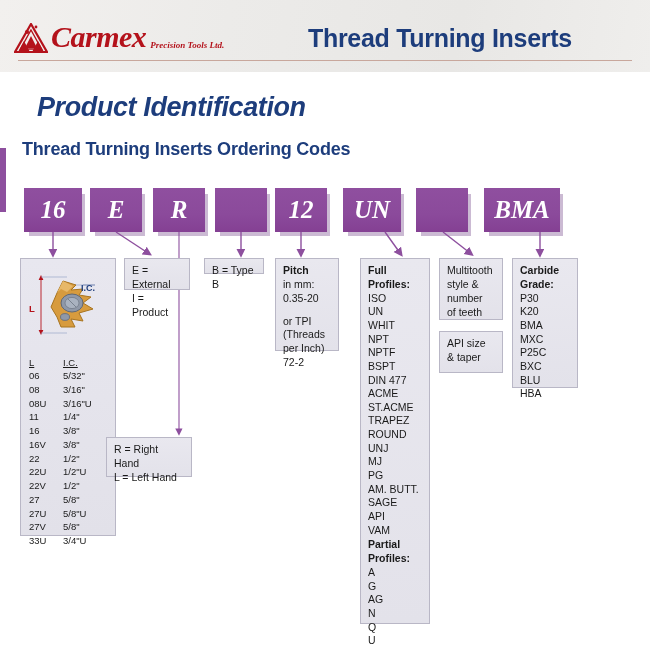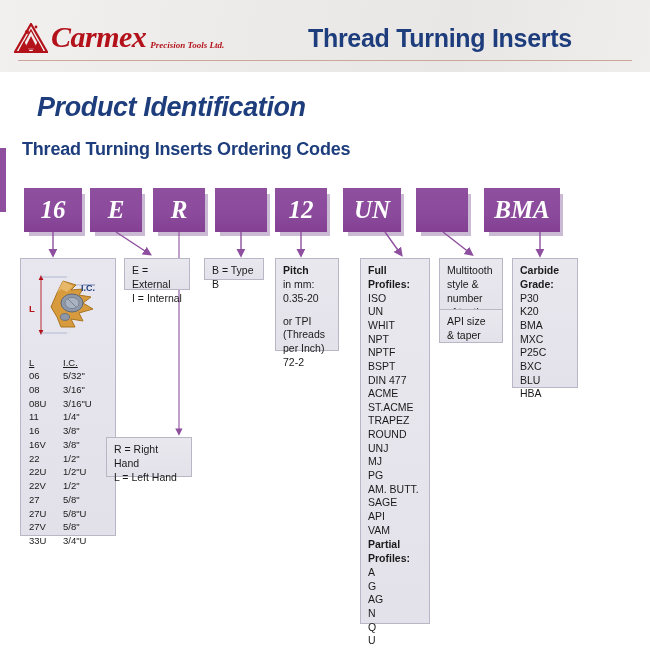--- a/index.html
+++ b/index.html
@@ -259,24 +259,24 @@
         <div class="row">
           <span class="c1">33U</span>
           <span class="c2">3/4"U</span>
         </div>
       </div>
   </div>
 </div>
 
 <div class="infobox" id="box-hand" style="left:124px; top:258px; width:66px; height:32px;">
   <div>E = External</div>
-  <div>I  = Internal</div>
-</div>
-
-<div class="infobox" id="box-type" style="left:204px; top:258px; width:60px; height:22px;">
+  <div>I  = Product</div>
+</div>
+
+<div class="infobox" id="box-type" style="left:204px; top:258px; width:60px; height:16px;">
   <div>B = Type B</div>
 </div>
 
 <div class="infobox" id="box-dir" style="left:106px; top:437px; width:86px; height:40px;">
   <div>R = Right Hand</div>
   <div>L = Left Hand</div>
 </div>
 
 <div class="infobox" id="box-pitch" style="left:275px; top:258px; width:64px; height:93px;">
   <div class="ib-title">Pitch</div>
@@ -324,21 +324,21 @@
     </ul>
 </div>
 
 <div class="infobox" id="box-multitooth" style="left:439px; top:258px; width:64px; height:62px;">
   <div>Multitooth</div>
   <div>style &amp;</div>
   <div>number</div>
   <div>of teeth</div>
 </div>
 
-<div class="infobox" id="box-api" style="left:439px; top:309px; width:64px; height:34px;">
+<div class="infobox" id="box-api" style="left:439px; top:331px; width:64px; height:42px;">
   <div>API size</div>
   <div>&amp; taper</div>
 </div>
 
 <div class="infobox" id="box-carbide" style="left:512px; top:258px; width:66px; height:130px;">
   <div class="ib-title">Carbide</div>
   <div class="ib-title">Grade:</div>
   <ul class="stack-list" id="carbide-list">
       <li>P30</li>
       <li>K20</li>

